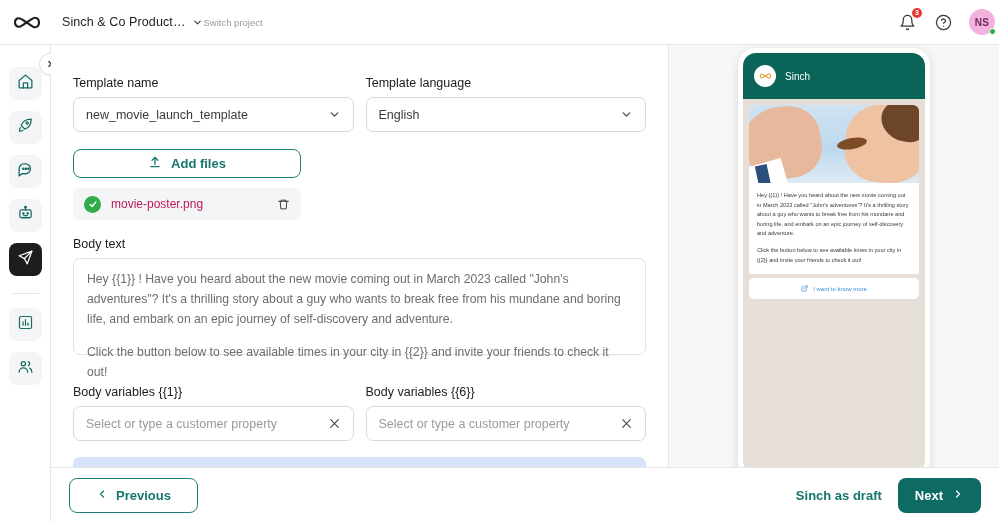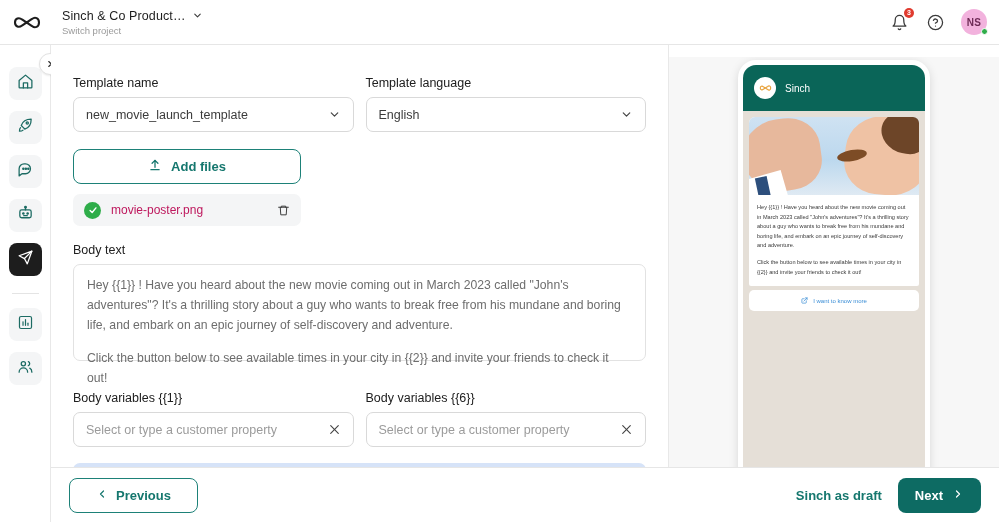--- a/index.html
+++ b/index.html
@@ -12,26 +12,26 @@
   }
   .app { position: relative; width: 999px; height: 522px; }
 
   
   .topbar {
     position: absolute; top: 0; left: 0; width: 999px; height: 45px;
     background: #fff; border-bottom: 1px solid #e6e6e6;
     display: flex; align-items: center;
   }
   .brand-logo { width: 54px; display: flex; align-items: center; justify-content: center; }
-  .proj { display: flex; flex-direction: column; justify-content: space-between; margin-left: 8px; }
+  .proj { display: flex; justify-content: space-between; margin-left: 8px; }
   .proj-row { display: flex; align-items: center; gap: 7px; }
   .proj-name { font-size: 12.5px; color: #1d1d1d; letter-spacing: .1px; }
   .proj-caret { color: #3b3b3b; display: flex; }
   .proj-sub { font-size: 9.5px; color: #9a9a9a; margin-top: 2px; }
-  .top-right { margin-left: auto; display: flex; align-items: center; gap: 16px; padding-right: 12px; }
+  .top-right { margin-left: auto; display: flex; align-items: center; gap: 16px; padding-right: 4px; }
   .icon-btn { position: relative; width: 20px; height: 20px; color: #3a3a3a; display: flex; align-items: center; justify-content: center; }
   .badge {
     position: absolute; top: -4px; right: -5px;
     background: #e03b2f; color: #fff; font-size: 7px; line-height: 10px;
     min-width: 10px; height: 10px; border-radius: 6px; text-align: center;
     padding: 0 2px; font-weight: bold;
   }
   .avatar {
     position: relative; width: 26px; height: 26px; border-radius: 50%;
     background: #f2b2dd; color: #6e2b56; font-size: 10px; font-weight: bold;
@@ -74,21 +74,21 @@
   .select, .textinput {
     height: 35px; border: 1px solid #d9d9d9; border-radius: 7px;
     display: flex; align-items: center; padding: 0 12px; background: #fff;
     font-size: 12.5px; color: #3b3b3b; gap: 40px;
   }
   .select .val { flex: 1; }
   .select .chev, .textinput .clear { color: #444; display: flex; }
   .textinput .ph { flex: 1; color: #9b9b9b; }
   .section { margin-top: 17px; }
   .addfiles {
-    height: 35px; width: 228px; border: 1.4px solid #1d8178; border-radius: 8px;
+    height: 29px; width: 228px; border: 1.4px solid #1d8178; border-radius: 8px;
     display: flex; align-items: center; justify-content: center; gap: 9px;
     color: #15776e; font-size: 13px; font-weight: bold; background: #fff;
   }
   .filerow {
     margin-top: 10px; width: 228px; height: 32px; border-radius: 7px;
     background: #f4f5f6; display: flex; align-items: center; padding: 0 11px; gap: 10px;
   }
   .filerow .check {
     width: 17px; height: 17px; border-radius: 50%; background: #2fad4a;
     display: flex; align-items: center; justify-content: center; color: #fff; flex: none;
@@ -100,21 +100,21 @@
     font-size: 12.2px; line-height: 1.63; color: #6d6d6d; height: 97px;
   }
   .bodybox p + p { margin-top: 13px; }
   .banner {
     margin-top: 16px; background: #d6e3f8; border-radius: 7px;
     padding: 10px 12px; display: flex; gap: 9px; position: relative; height: 48px; overflow: hidden;
   }
 
   
   .preview {
-    position: absolute; top: 57px; left: 669px; width: 330px; height: 422px;
+    position: absolute; top: 45px; left: 669px; width: 330px; height: 422px;
     background: #f7f7f7; display: flex; align-items: flex-start; justify-content: center;
     padding-top: 3px; overflow: hidden;
   }
   .phone {
     width: 192px; height: 430px; background: #fff; border-radius: 18px;
     box-shadow: 0 2px 10px rgba(0,0,0,.13); padding: 5px; overflow: hidden;
   }
   .ph-head {
     height: 46px; background: #0a6558; border-radius: 13px 13px 0 0;
     display: flex; align-items: center; padding: 0 11px; gap: 9px;

